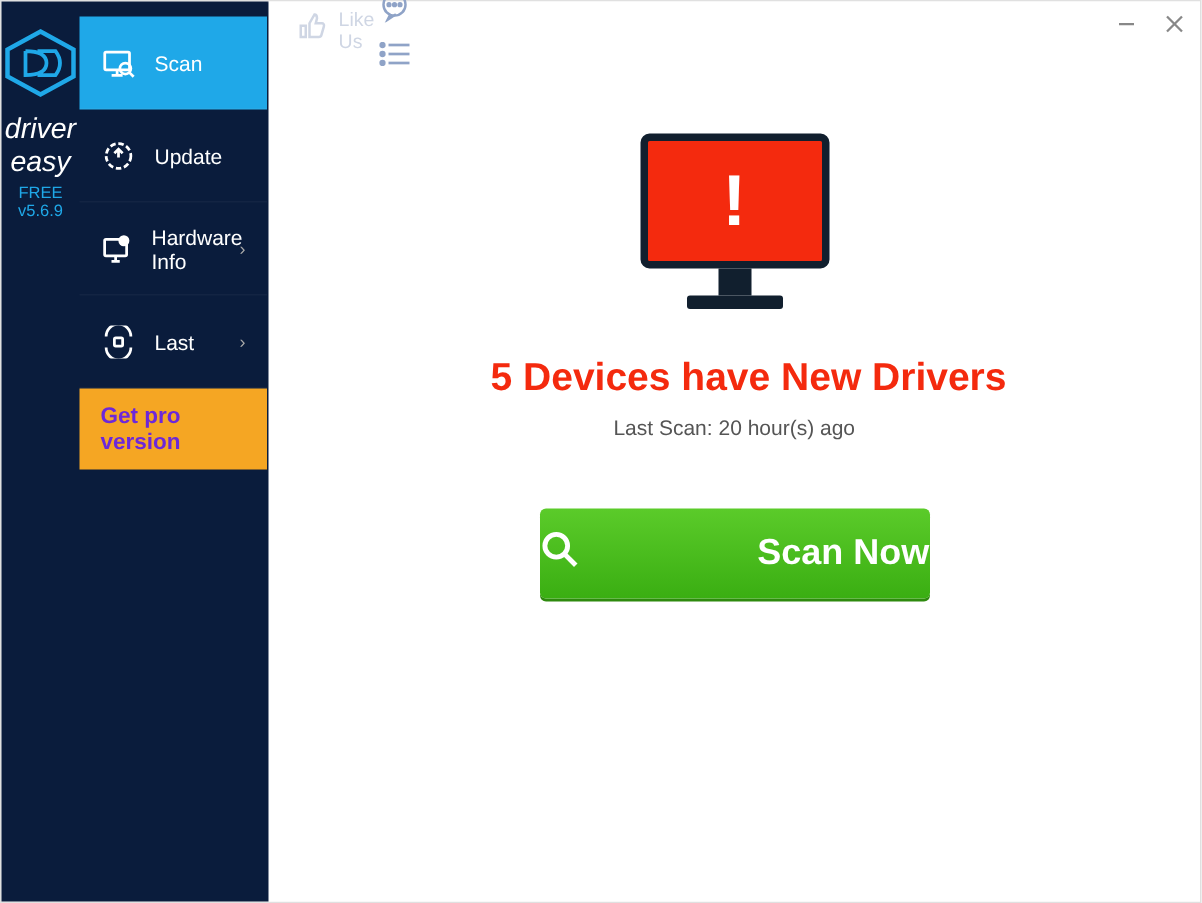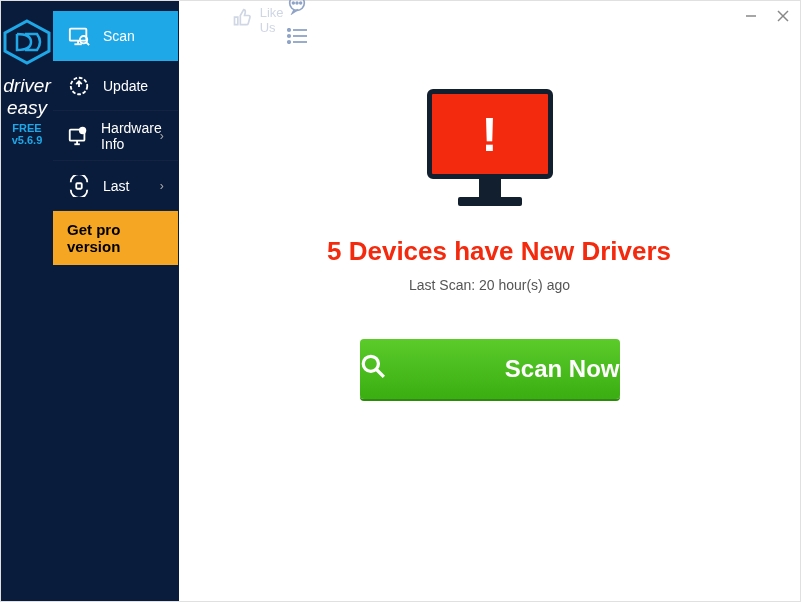--- a/index.html
+++ b/index.html
@@ -3,30 +3,30 @@
 <meta charset="utf-8">
 <style>
 * { margin: 0; padding: 0; box-sizing: border-box; font-family: Arial, sans-serif; }
 body { width: 801px; height: 602px; overflow: hidden; background: #fff; }
 .window { width: 801px; height: 602px; display: flex; position: relative; border: 1px solid #e0e0e0; }
 .titlebar-controls { position: absolute; top: 8px; right: 10px; display: flex; gap: 18px; align-items: center; z-index: 10; }
 .ctrl { width: 14px; height: 14px; display: flex; align-items: center; justify-content: center; cursor: pointer; color: #888; }
 .sidebar { width: 178px; background: #0a1c3c; display: flex; flex-direction: row; color: #fff; position: relative; }
 .logo-area { padding: 18px 0 12px 0; text-align: center; }
 .brand-name { color: #fff; font-size: 19px; font-style: italic; margin-top: 6px; font-weight: 500; }
-.version { color: #1fa8e8; font-size: 11px; margin-top: 3px; font-weight: bold; }
+.version { color: #1fa8e8; font-size: 11px; margin-top: 3px; font-weight: normal; }
 .nav { margin-top: 10px; }
-.nav-item { height: 50px; display: flex; align-items: center; padding: 0 14px; cursor: pointer; position: relative; border-bottom: 1px solid rgba(255,255,255,0.04); }
+.nav-item { height: 62px; display: flex; align-items: center; padding: 0 14px; cursor: pointer; position: relative; border-bottom: 1px solid rgba(255,255,255,0.04); }
 .nav-item.active { background: #1fa8e8; }
 .nav-item .nav-label { margin-left: 12px; font-size: 14px; color: #fff; }
 .nav-item .chev { position: absolute; right: 14px; color: #aaa; font-size: 12px; }
 .nav-icon { width: 24px; height: 24px; display: flex; align-items: center; justify-content: center; }
-.pro-btn { background: #f5a623; color: #000000; height: 54px; display: flex; align-items: center; padding: 0 14px; font-weight: bold; font-size: 15px; cursor: pointer; }
+.pro-btn { background: #f5a623; color: #6d28d9; height: 54px; display: flex; align-items: center; padding: 0 14px; font-weight: bold; font-size: 15px; cursor: pointer; }
 .spacer { flex: 1; }
-.bottom-bar { height: 36px; display: flex; align-items: center; padding: 0 6px; border-top: 1px solid rgba(255,255,255,0.06); margin-left: 48px; }
+.bottom-bar { height: 36px; display: flex; align-items: center; padding: 0 20px; border-top: 1px solid rgba(255,255,255,0.06); }
 .like { display: flex; align-items: center; gap: 8px; cursor: pointer; color: #cfd6e4; font-size: 13px; }
 .bottom-right { margin-left: auto; display: flex; flex-direction: column; gap: 6px; align-items: center; }
 .feedback-icon, .menu-icon { width: 26px; height: 26px; display: flex; align-items: center; justify-content: center; cursor: pointer; color: #8fa3c7; }
 .main { flex: 1; background: #fff; display: flex; flex-direction: column; align-items: center; padding-top: 88px; }
 .monitor { width: 126px; height: 90px; background: #f42a0e; border: 5px solid #111f2e; border-radius: 6px; display: flex; align-items: center; justify-content: center; position: relative; }
 .monitor-stand { width: 22px; height: 18px; background: #111f2e; margin-top: 0; }
 .monitor-base { width: 64px; height: 9px; background: #111f2e; border-radius: 2px; }
 .excl { color: #fff; font-size: 48px; font-weight: bold; }
 .headline { color: #f42a0e; font-size: 26px; font-weight: bold; margin-top: 30px; margin-left: 19px; }
 .lastscan { color: #555; font-size: 14px; margin-top: 10px; }

